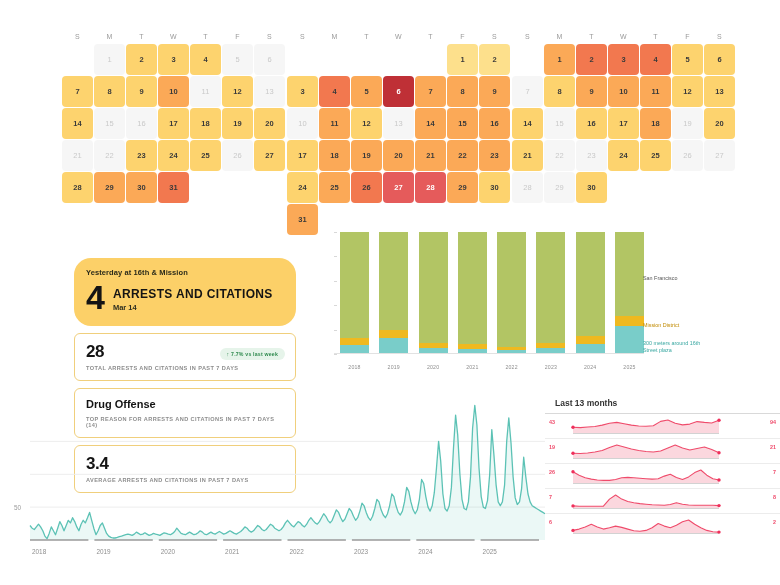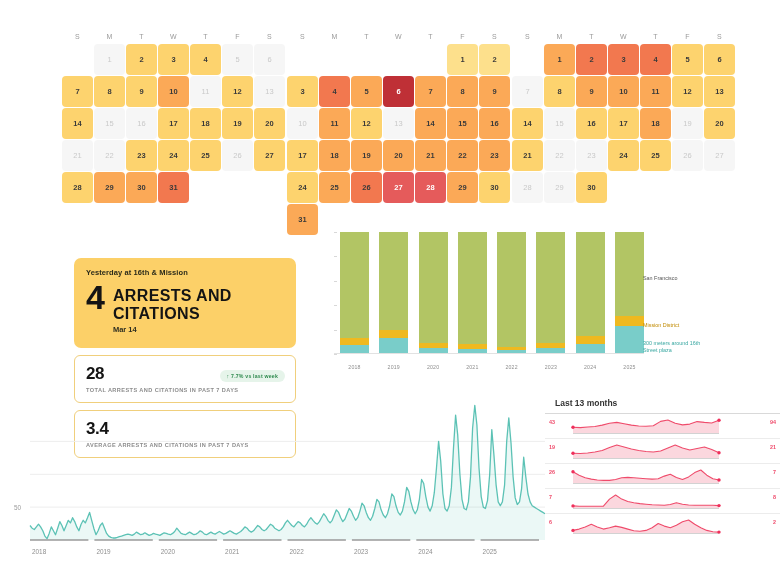--- a/index.html
+++ b/index.html
@@ -12,26 +12,26 @@
   .cal-grid{display:grid;grid-template-columns:repeat(7,31px);grid-auto-rows:31px;gap:1px;}
   .dow{font-size:7px;color:#9a9a9a;text-align:center;line-height:14px;height:14px;
        letter-spacing:.3px;}
   .cell{border-radius:4px;font-size:7.5px;font-weight:700;display:flex;
         align-items:center;justify-content:center;color:#3a3a3a;}
   .cell.empty{background:transparent;}
   .cell.lvl0{background:#f6f6f6;color:#c9c9c9;font-weight:400;}
 
   
   #cards{position:absolute;left:74px;top:258px;width:222px;}
-  .hero{background:#fcd068;border-radius:7px;padding:10px 12px 14px 12px;}
+  .hero{background:#fcd068;border-radius:17px;padding:10px 12px 14px 12px;}
   .hero-kicker{font-size:7.5px;font-weight:700;color:#2b2b1a;letter-spacing:.1px;}
   .hero-row{display:flex;align-items:flex-start;margin-top:6px;}
   .hero-num{font-size:34px;font-weight:800;line-height:29px;color:#141414;
             letter-spacing:-1px;margin-right:9px;}
-  .hero-title{font-size:16px;font-weight:800;letter-spacing:.35px;color:#141414;
+  .hero-title{font-size:12px;font-weight:800;letter-spacing:.35px;color:#141414;
               margin-top:4px;}
   .hero-date{font-size:7.5px;font-weight:700;color:#2f2f20;margin-top:2px;}
 
   .card{border:1px solid #f0cf7c;border-radius:6px;background:#fff;
         padding:8px 11px 9px 11px;margin-top:7px;position:relative;}
   .card-num{font-size:17px;font-weight:800;letter-spacing:-.4px;color:#141414;line-height:19px;}
   .card-txt{font-size:11px;font-weight:700;color:#141414;line-height:15px;}
   .card-sub{font-size:5.6px;font-weight:700;color:#8d8d8d;letter-spacing:.42px;
             margin-top:4px;}
   .badge{position:absolute;right:10px;top:14px;background:#e6f4ea;color:#2f8a4e;
@@ -218,20 +218,24 @@
       </div>
     </div>
   </div>
   <div id="card-list">
       <div class="card">
         <div class="card-num">28</div>
         <div class="card-sub">TOTAL ARRESTS AND CITATIONS IN PAST 7 DAYS</div>
         <div class="badge">↑ 7.7% vs last week</div>
       </div>
       <div class="card">
+        <div class="card-txt">Drug Offense</div>
+        <div class="card-sub">TOP REASON FOR ARRESTS AND CITATIONS IN PAST 7 DAYS (14)</div>
+      </div>
+      <div class="card">
         <div class="card-num">3.4</div>
         <div class="card-sub">AVERAGE ARRESTS AND CITATIONS IN PAST 7 DAYS</div>
       </div>
     </div>
 </div>
 
 <div id="barchart">
   <div class="bar-ticks">
       <i style="top: 0%;"></i>
       <i style="top: 20%;"></i>

